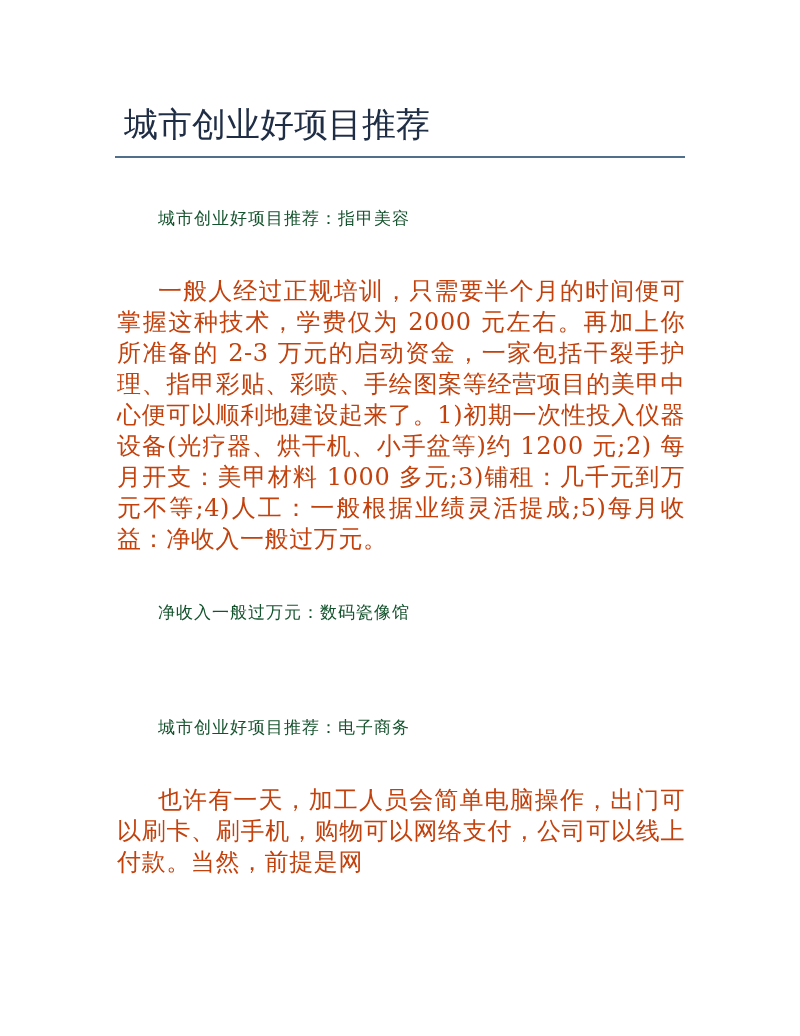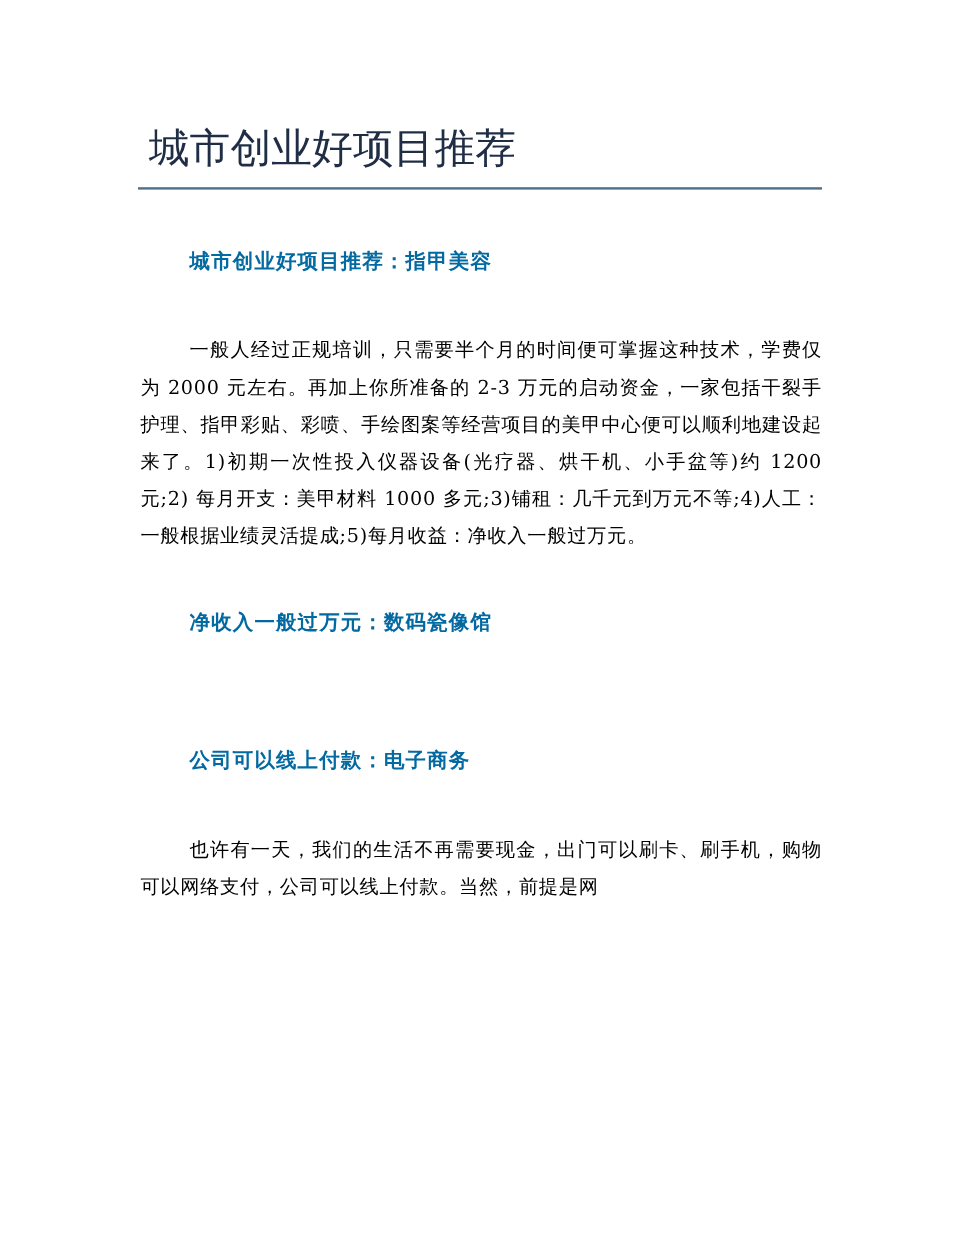--- a/index.html
+++ b/index.html
@@ -45,34 +45,34 @@
     .content {
       position: absolute;
       left: 117px;
       top: 203px;
       width: 568px;
     }
     .section-heading {
       margin: 0;
       padding-left: 41px;
       font-size: 17px;
-      font-weight: bold;
+      font-weight: normal;
       line-height: 31px;
       letter-spacing: 1px;
-      color: #0369a1;
+      color: #14532d;
       white-space: nowrap;
     }
     .para {
       margin: 0;
-      font-size: 16px;
+      font-size: 24px;
       line-height: 31px;
       text-indent: 41px;
       text-align: justify;
       letter-spacing: 0.6px;
-      color: #000000;
+      color: #c2410c;
     }
     .gap-after-heading { height: 42px; }
     .gap-after-para { height: 42px; }
   </style>
 </head>
 <body>
 
 <div class="page">
   <h1 class="doc-title">城市创业好项目推荐</h1>
   <div class="title-rule"></div>
@@ -85,18 +85,18 @@
       <div class="gap-after-para"></div>
     </section>
 
     <section>
       <h2 class="section-heading">净收入一般过万元：数码瓷像馆</h2>
       <div class="gap-after-heading"></div>
       <div class="gap-after-para"></div>
     </section>
 
     <section>
-      <h2 class="section-heading">公司可以线上付款：电子商务</h2>
+      <h2 class="section-heading">城市创业好项目推荐：电子商务</h2>
       <div class="gap-after-heading"></div>
-      <p class="para">也许有一天，我们的生活不再需要现金，出门可以刷卡、刷手机，购物可以网络支付，公司可以线上付款。当然，前提是网</p>
+      <p class="para">也许有一天，加工人员会简单电脑操作，出门可以刷卡、刷手机，购物可以网络支付，公司可以线上付款。当然，前提是网</p>
     </section>
   </div>
 </div>
 
 </body></html>

